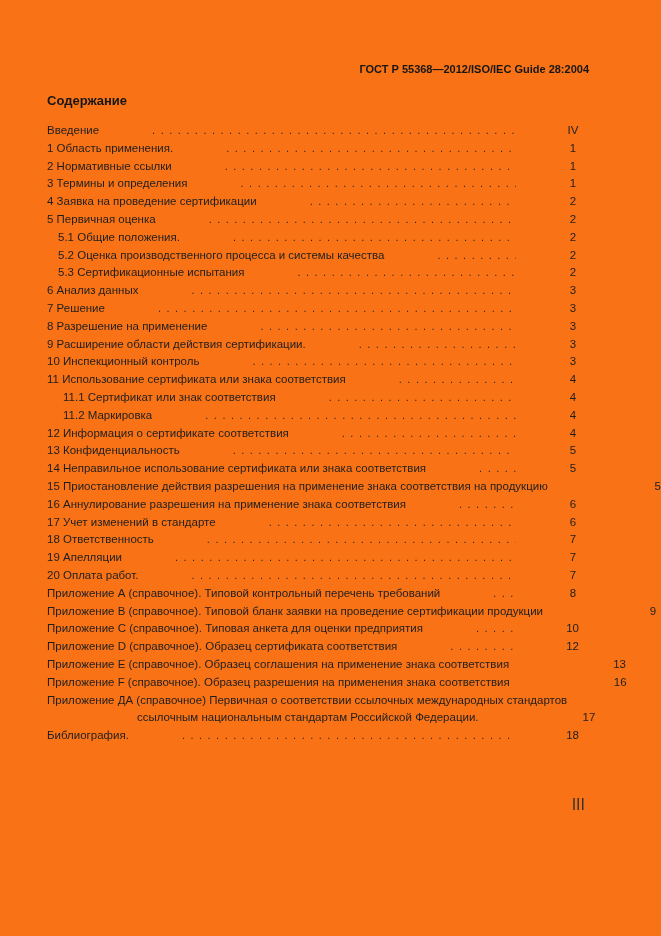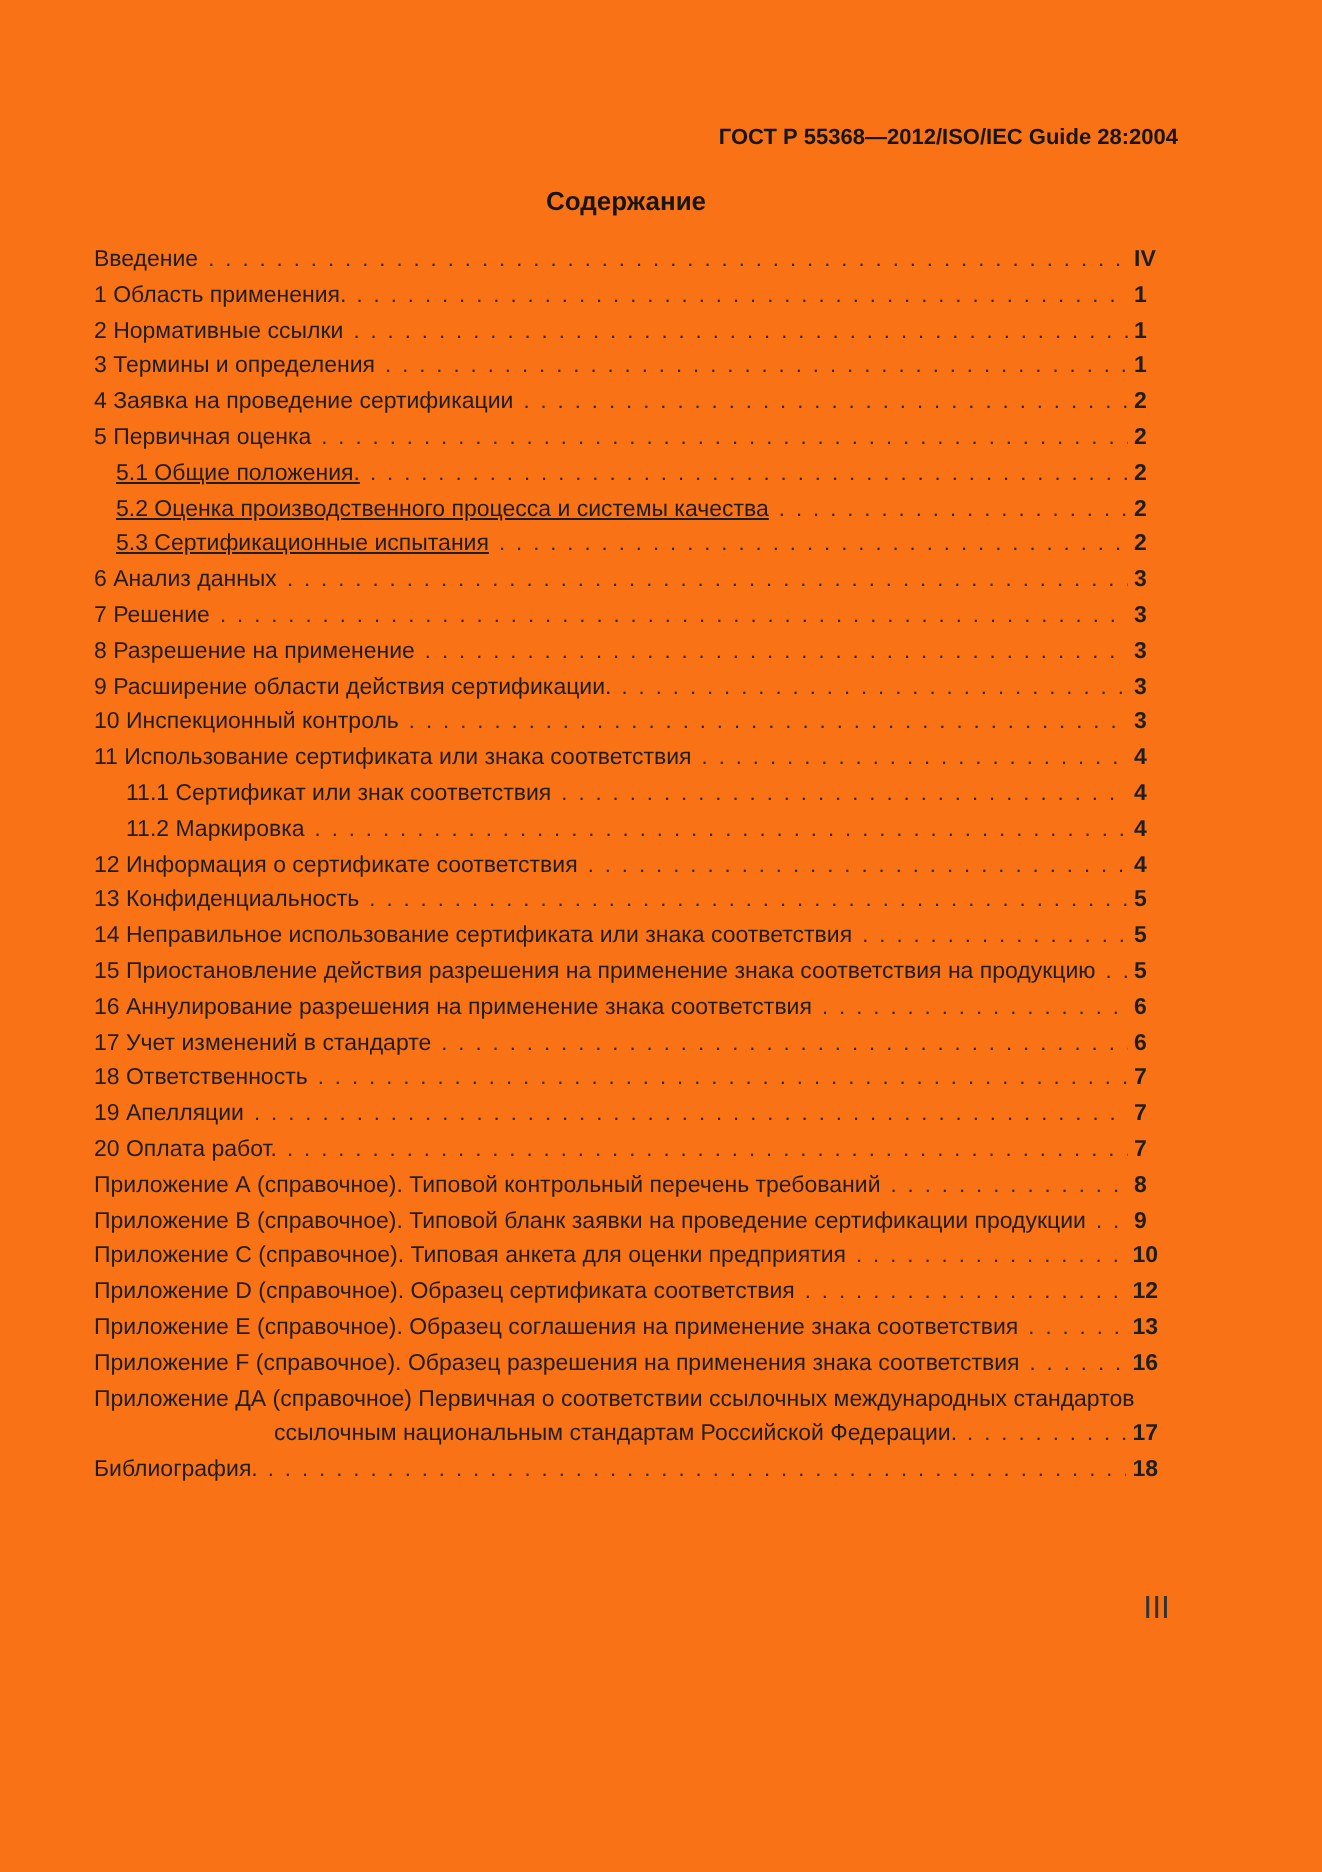--- a/index.html
+++ b/index.html
@@ -22,61 +22,60 @@
     font-size: 11px;
     font-weight: bold;
     color: #161616;
     white-space: nowrap;
   }
   .doc-title {
     position: absolute;
     top: 93px; left: 47px;
     width: 532px;
     margin: 0;
-    text-align: center;
     font-size: 13px;
     font-weight: bold;
     color: #161616;
   }
   .toc {
     position: absolute;
     top: 122px; left: 47px;
     width: 532px;
   }
   .toc-row {
     display: flex;
     align-items: baseline;
     height: 17.8px;
     font-size: 11.5px;
     line-height: 17.8px;
     white-space: nowrap;
+    gap: 48px;
   }
   .toc-row .label {
     flex: 0 0 auto;
     white-space: nowrap;
     color: #1e1e1e;
   }
   .toc-row .dots {
     flex: 1 1 auto;
     overflow: hidden;
     white-space: nowrap;
     letter-spacing: 5.5px;
     margin-left: 5px;
     margin-right: 3px;
     color: #2a2a2a;
     font-size: 11px;
   }
   .toc-row .pagenum {
     flex: 0 0 auto;
-    text-align: left;
+    text-align: center;
     min-width: 12px;
     color: #1e1e1e;
-    font-weight: bold;
-  }
-  .toc-row.i1 .label { padding-left: 11px; text-decoration: underline; }
+  }
+  .toc-row.i1 .label { padding-left: 11px; }
   .toc-row.i2 .label { padding-left: 16px; }
   .toc-row.i3 .label { padding-left: 90px; }
   .page-footer {
     position: absolute;
     top: 796px; right: 76px;
     font-size: 16px;
     color: #333333;
   }
 </style>
 </head>

